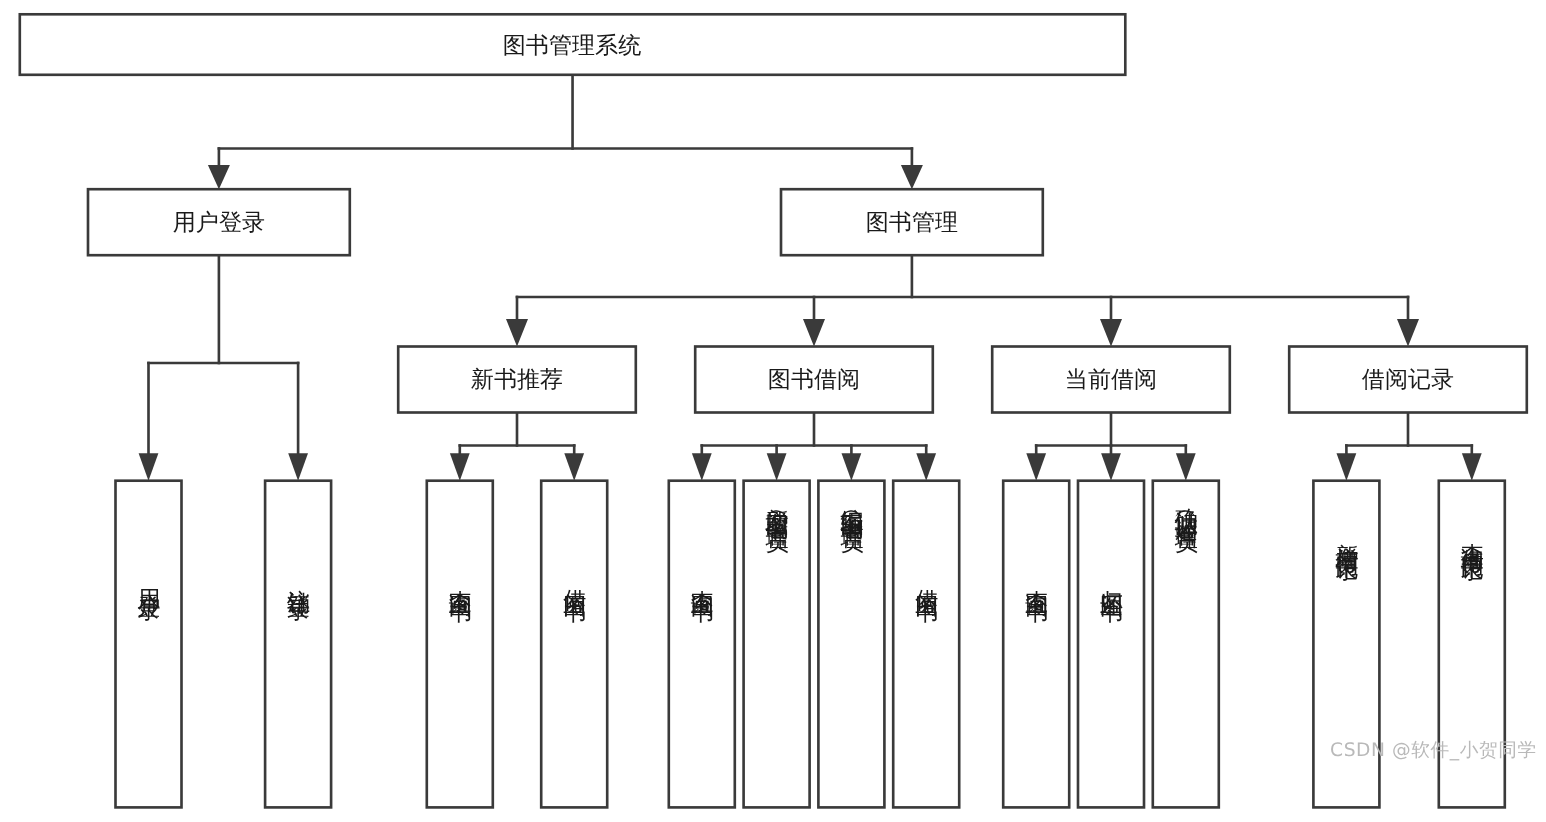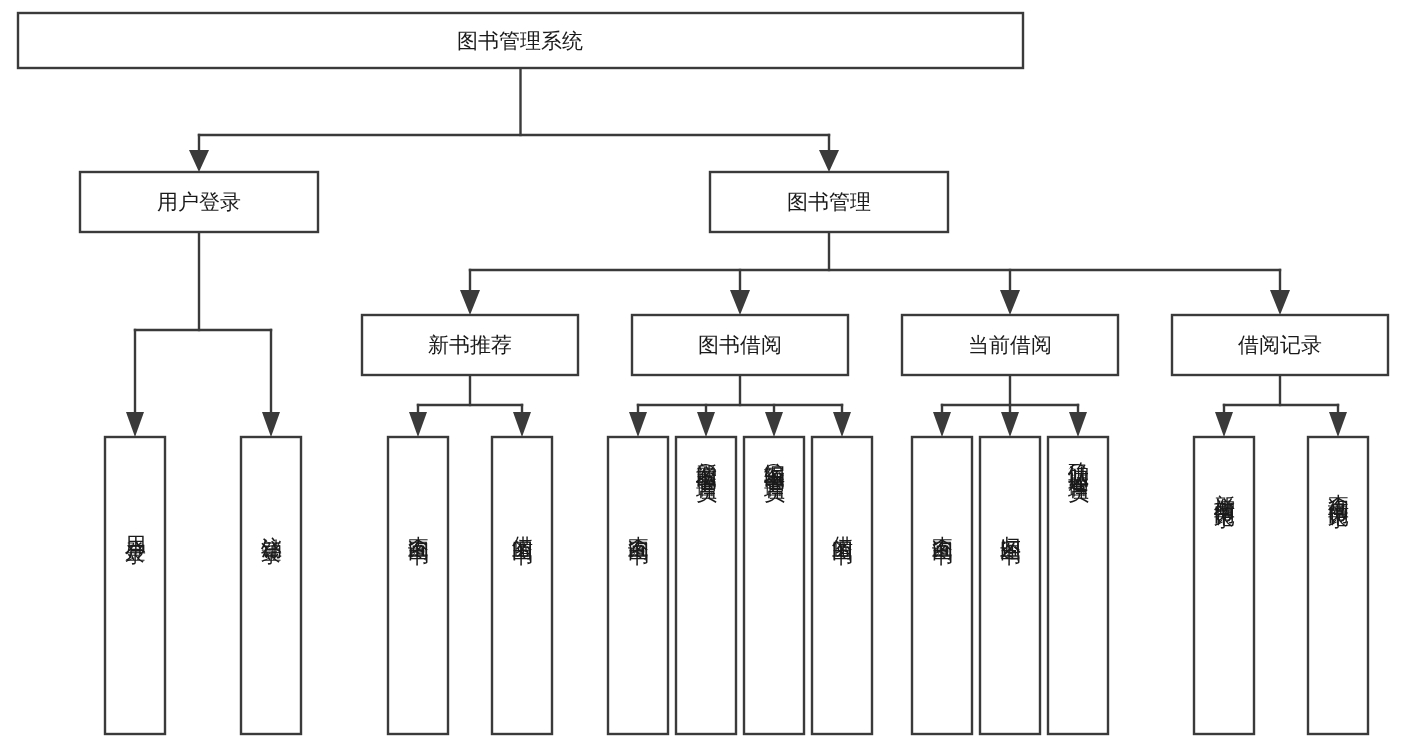--- a/index.html
+++ b/index.html
@@ -263,14 +263,15 @@
     <span class="leaf-label">确认归还（管理员）</span>
   </div>
 
   <div class="leaf-label-wrap" style="left:1194px; top:437px; width:60px; height:297px; padding-top:40px;">
     <span class="leaf-label">新增借阅记录</span>
   </div>
   <div class="leaf-label-wrap" style="left:1308px; top:437px; width:60px; height:297px; padding-top:40px;">
     <span class="leaf-label">查询借阅记录</span>
   </div>
 
+  <div id="watermark">CSDN @软件_小贺同学</div>
 
 </div>
 
 </body></html>

